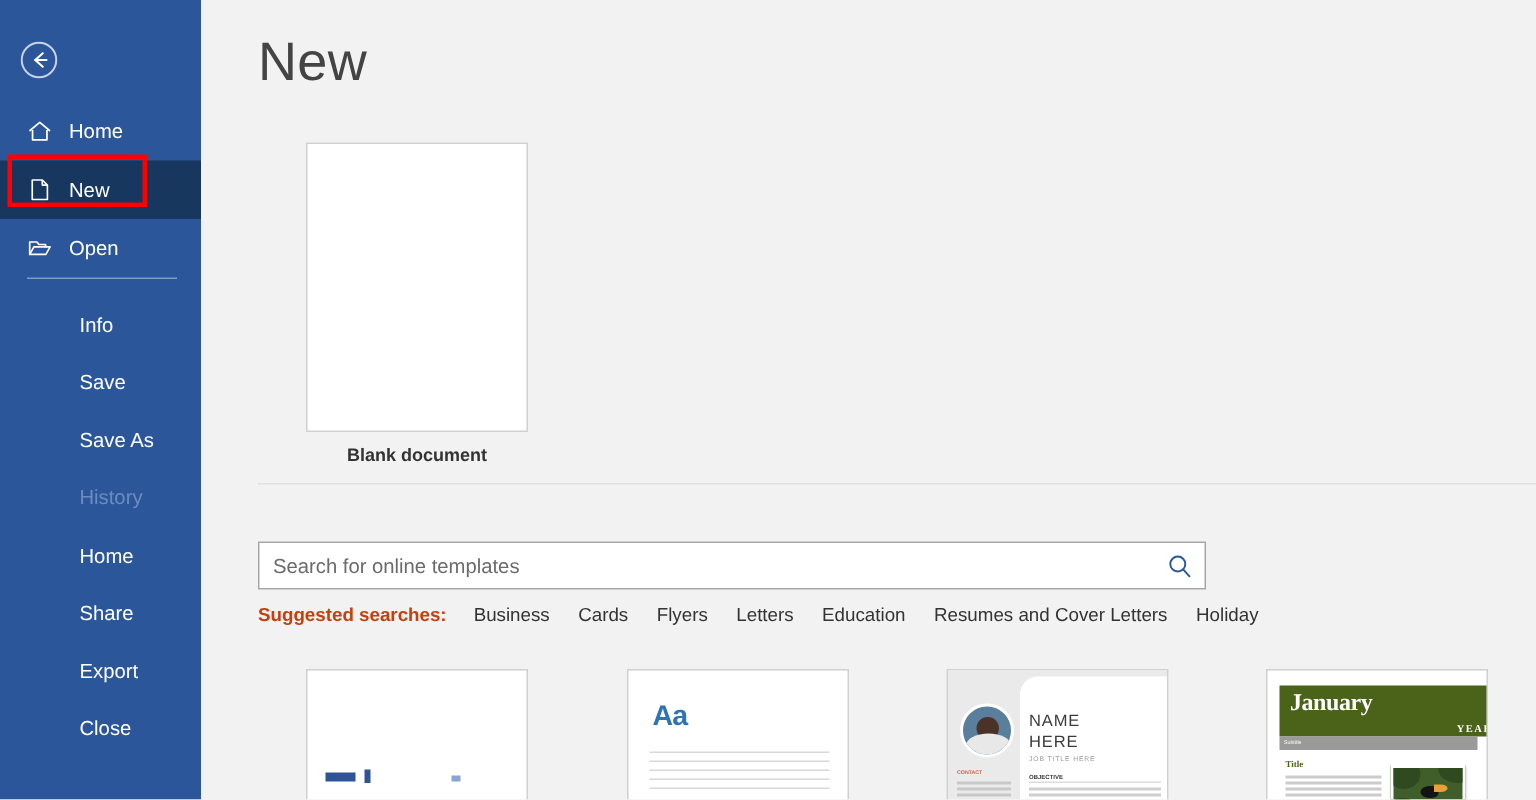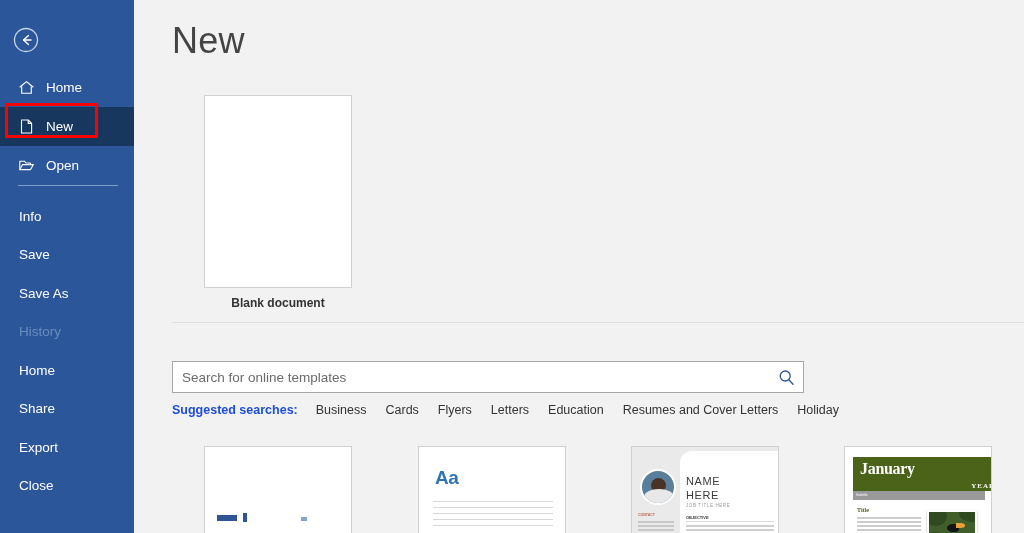--- a/index.html
+++ b/index.html
@@ -114,21 +114,21 @@
     height: 1px;
     background: #7f9ec6;
   }
 
   .nav-bottom { position: absolute; top: 197px; left: 0; width: 134px; }
 
   .nav-item-plain {
     display: flex;
     align-items: center;
     height: 38.5px;
-    padding-left: 19px;
+    padding-left: 53px;
     color: #ffffff;
     font-size: 13.5px;
     cursor: pointer;
   }
   .nav-item-plain.disabled {
     color: #6b8dbd;
     cursor: default;
   }
 
   
@@ -219,21 +219,21 @@
     position: absolute;
     top: 403px;
     left: 38px;
     display: flex;
     align-items: baseline;
     white-space: nowrap;
   }
   .suggested-label {
     font-size: 12.5px;
     font-weight: bold;
-    color: #1d4ed8;
+    color: #c2410c;
     margin-right: 18px;
   }
   .suggested-link {
     font-size: 12.5px;
     color: #333333;
     margin-right: 19px;
     cursor: pointer;
     text-decoration: none;
   }
   .suggested-link:last-child { margin-right: 0; }

